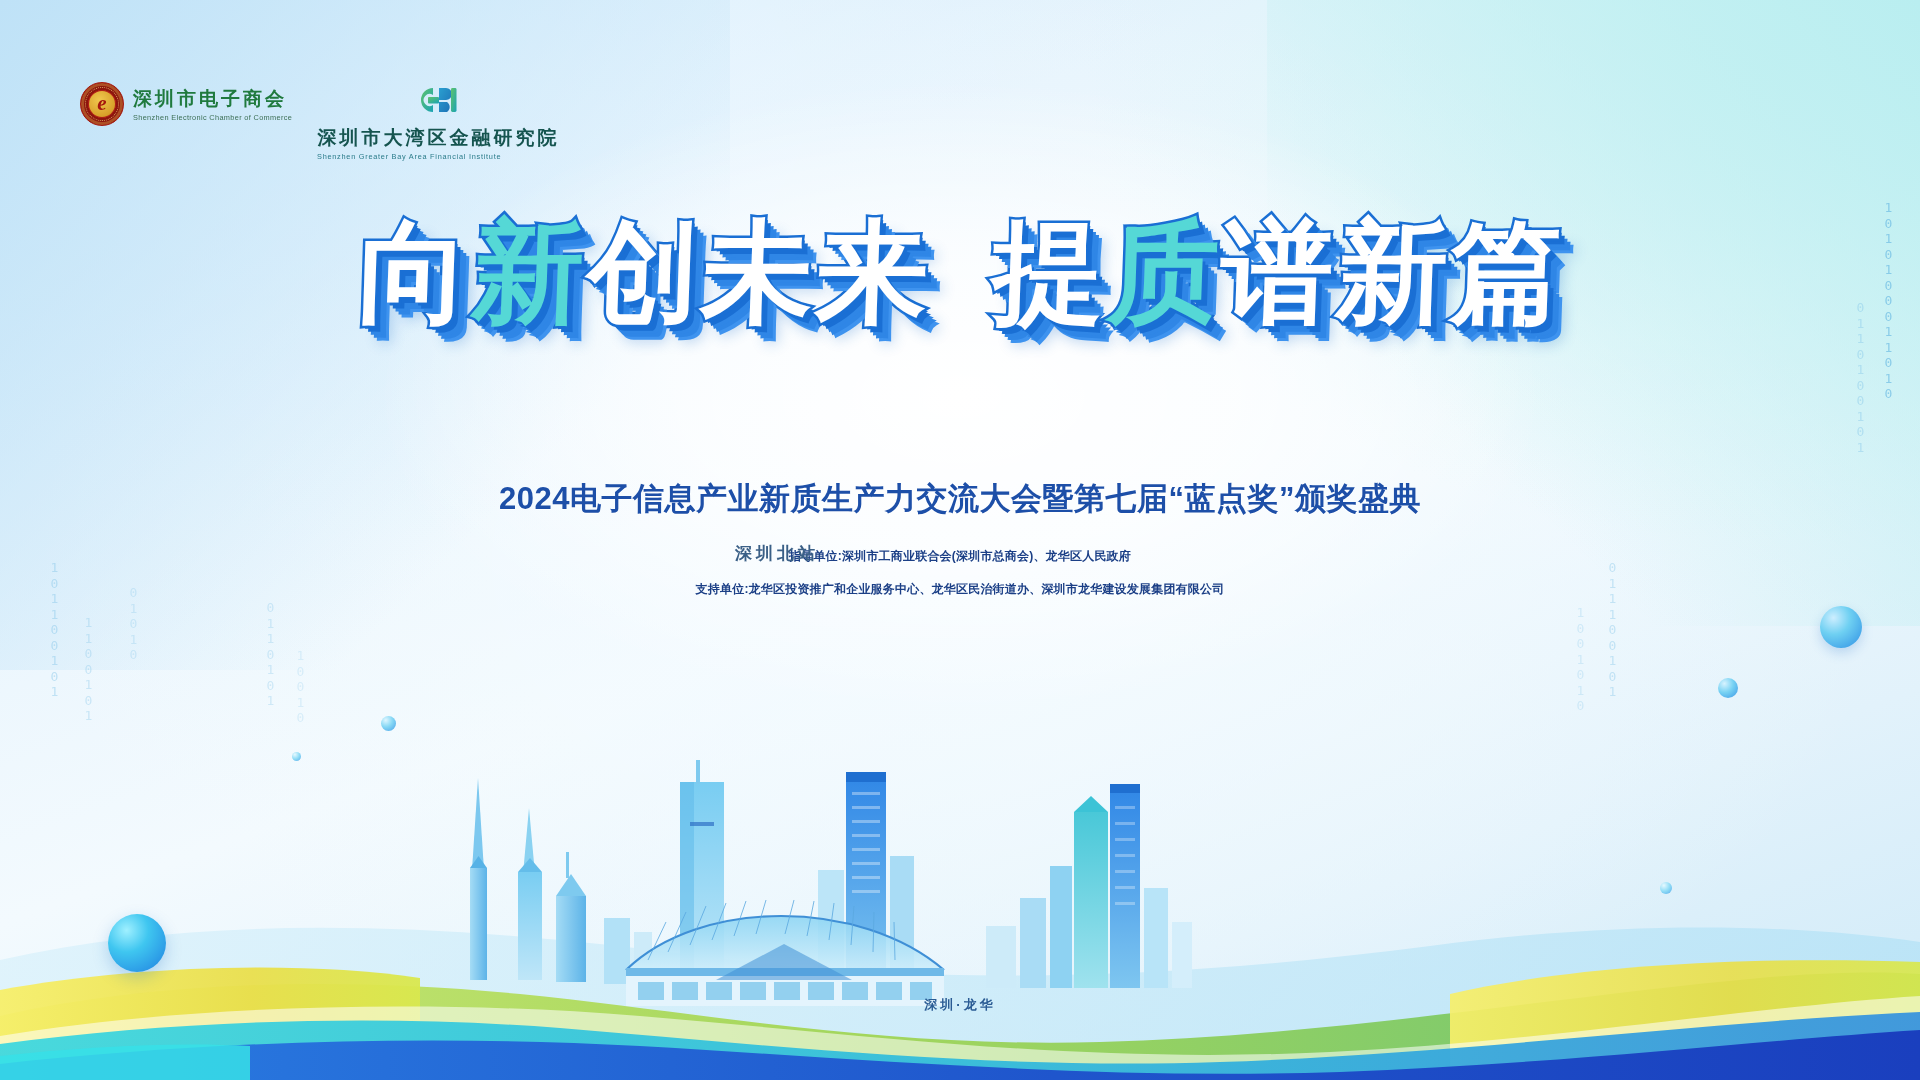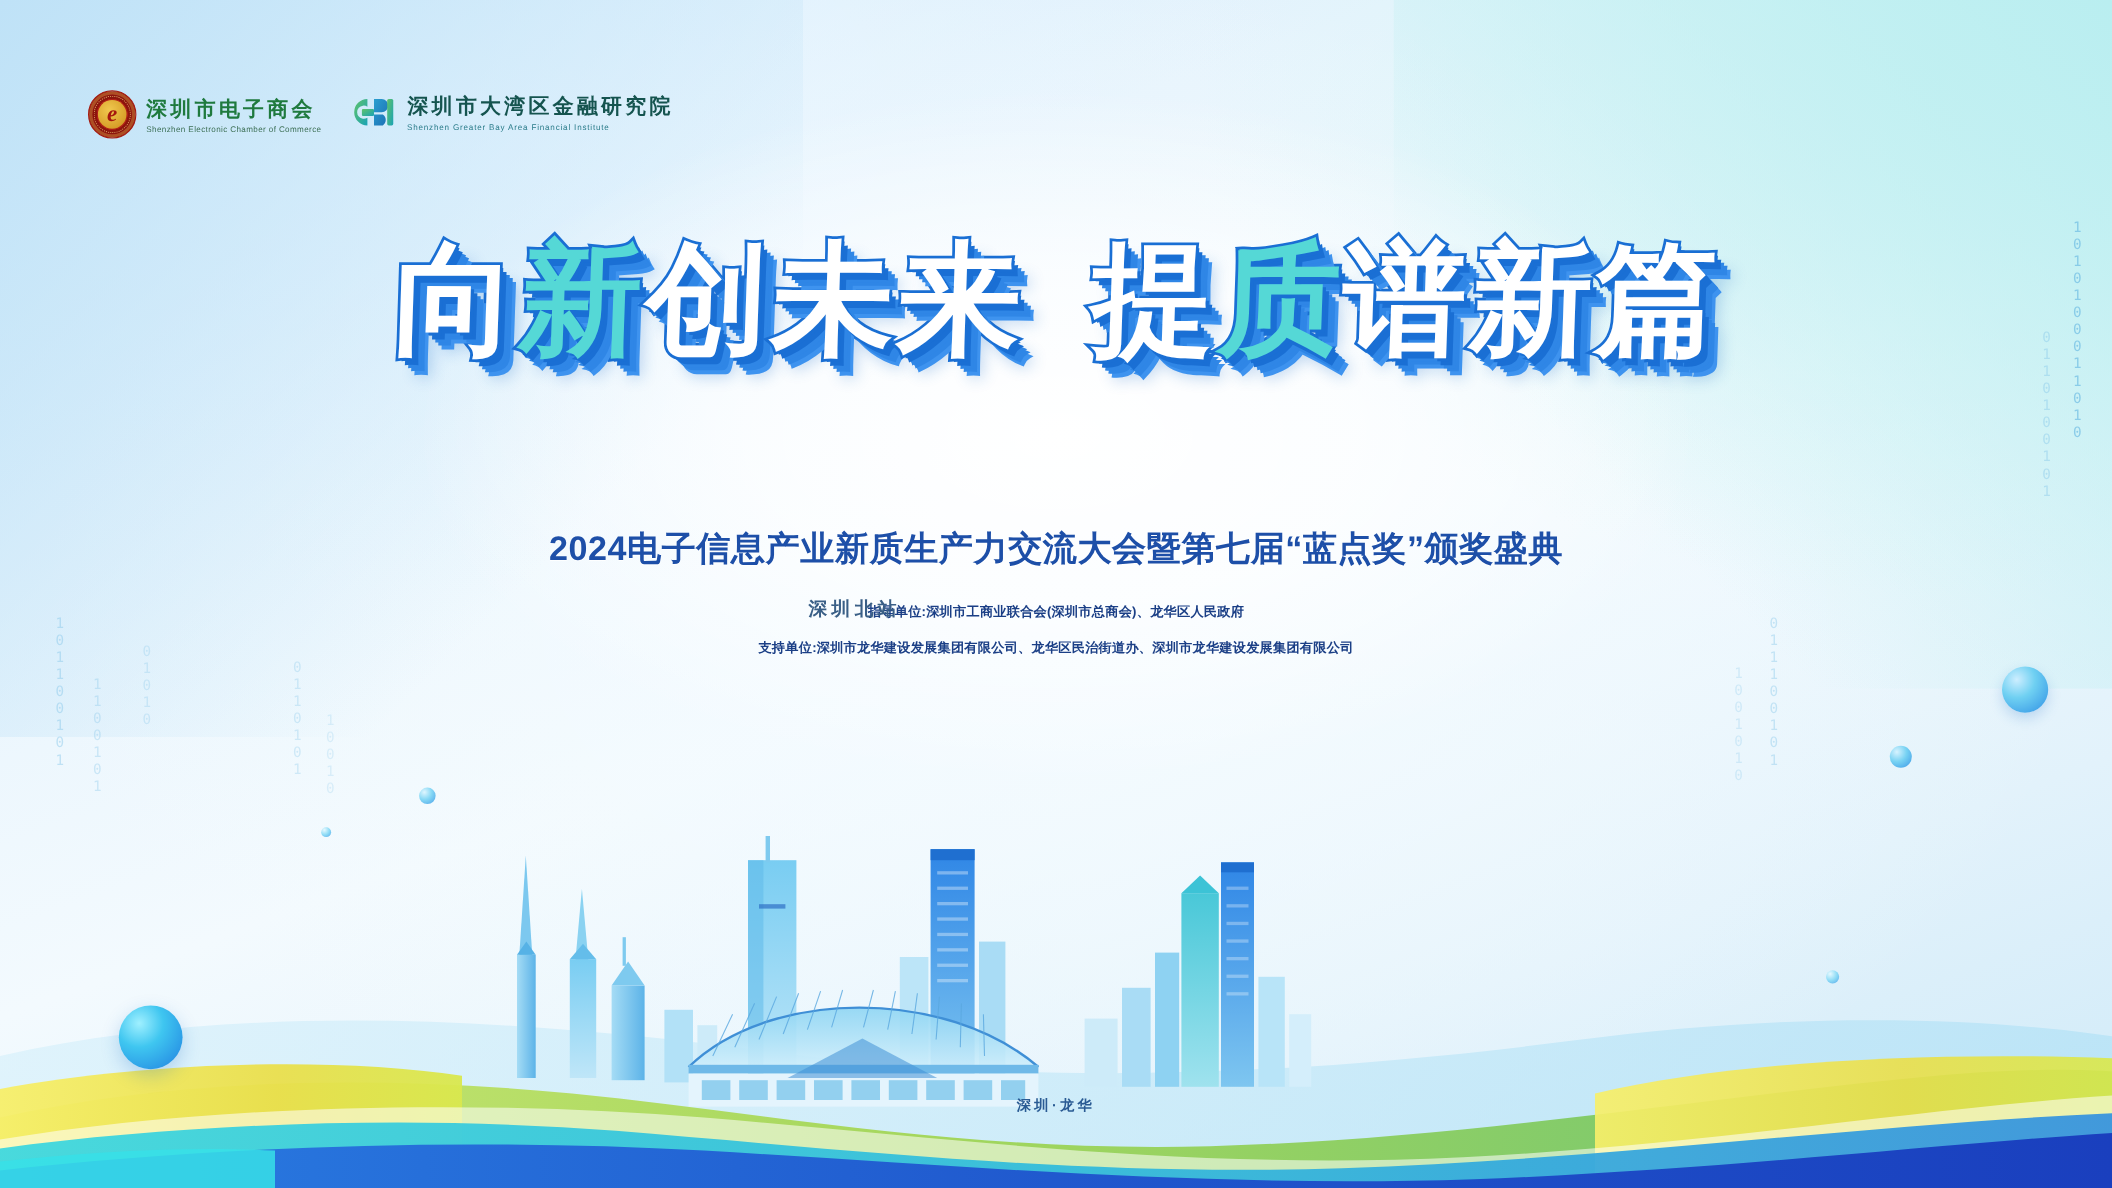--- a/index.html
+++ b/index.html
@@ -220,21 +220,21 @@
     <div class="logo-block">
       <div class="seal">
         <div class="seal-ring"></div>
       </div>
       <div class="logo-text">
         <div class="logo-cn">深圳市电子商会</div>
         <div class="logo-en">Shenzhen Electronic Chamber of Commerce</div>
       </div>
     </div>
 
-    <div class="logo-block" style="margin-top:2px;">
+    <div class="logo-block" style="margin-top:2px;flex-direction:column;">
       <div class="gbi-mark">
         <svg viewBox="0 0 44 32" width="44" height="32" aria-hidden="true">
           <defs>
             <linearGradient id="gbiG" x1="0" y1="0" x2="1" y2="1">
               <stop offset="0%" stop-color="#5fc36a"></stop>
                 <stop offset="100%" stop-color="#1aa3b5"></stop>
             </linearGradient>
             <linearGradient id="gbiB" x1="0" y1="0" x2="1" y2="1">
               <stop offset="0%" stop-color="#2a9fd0"></stop>
                 <stop offset="100%" stop-color="#1c6fb5"></stop>
@@ -265,21 +265,21 @@
     <span class="hl-char accent">质</span>
     <span class="hl-char">谱</span>
     <span class="hl-char">新</span>
     <span class="hl-char">篇</span>
   </div>
 
   <div class="subtitle">2024电子信息产业新质生产力交流大会暨第七届“蓝点奖”颁奖盛典</div>
 
   <div class="orgs">
     <div class="org-line">指导单位:深圳市工商业联合会(深圳市总商会)、龙华区人民政府</div>
-    <div class="org-line">支持单位:深圳市龙华建设发展集团有限公司、龙华区民治街道办、深圳市龙华建设发展集团有限公司</div>
+    <div class="org-line">支持单位:龙华区投资推广和企业服务中心、龙华区民治街道办、深圳市龙华建设发展集团有限公司</div>
   </div>
 
   <div class="scene">
     <svg viewBox="0 0 1920 420" preserveAspectRatio="none" aria-hidden="true">
       <defs>
         <linearGradient id="towerA" x1="0" y1="0" x2="0" y2="1">
           <stop offset="0%" stop-color="#79cdf2"></stop>
             <stop offset="100%" stop-color="#bfe6f8"></stop>
         </linearGradient>
         <linearGradient id="towerB" x1="0" y1="0" x2="1" y2="0">

